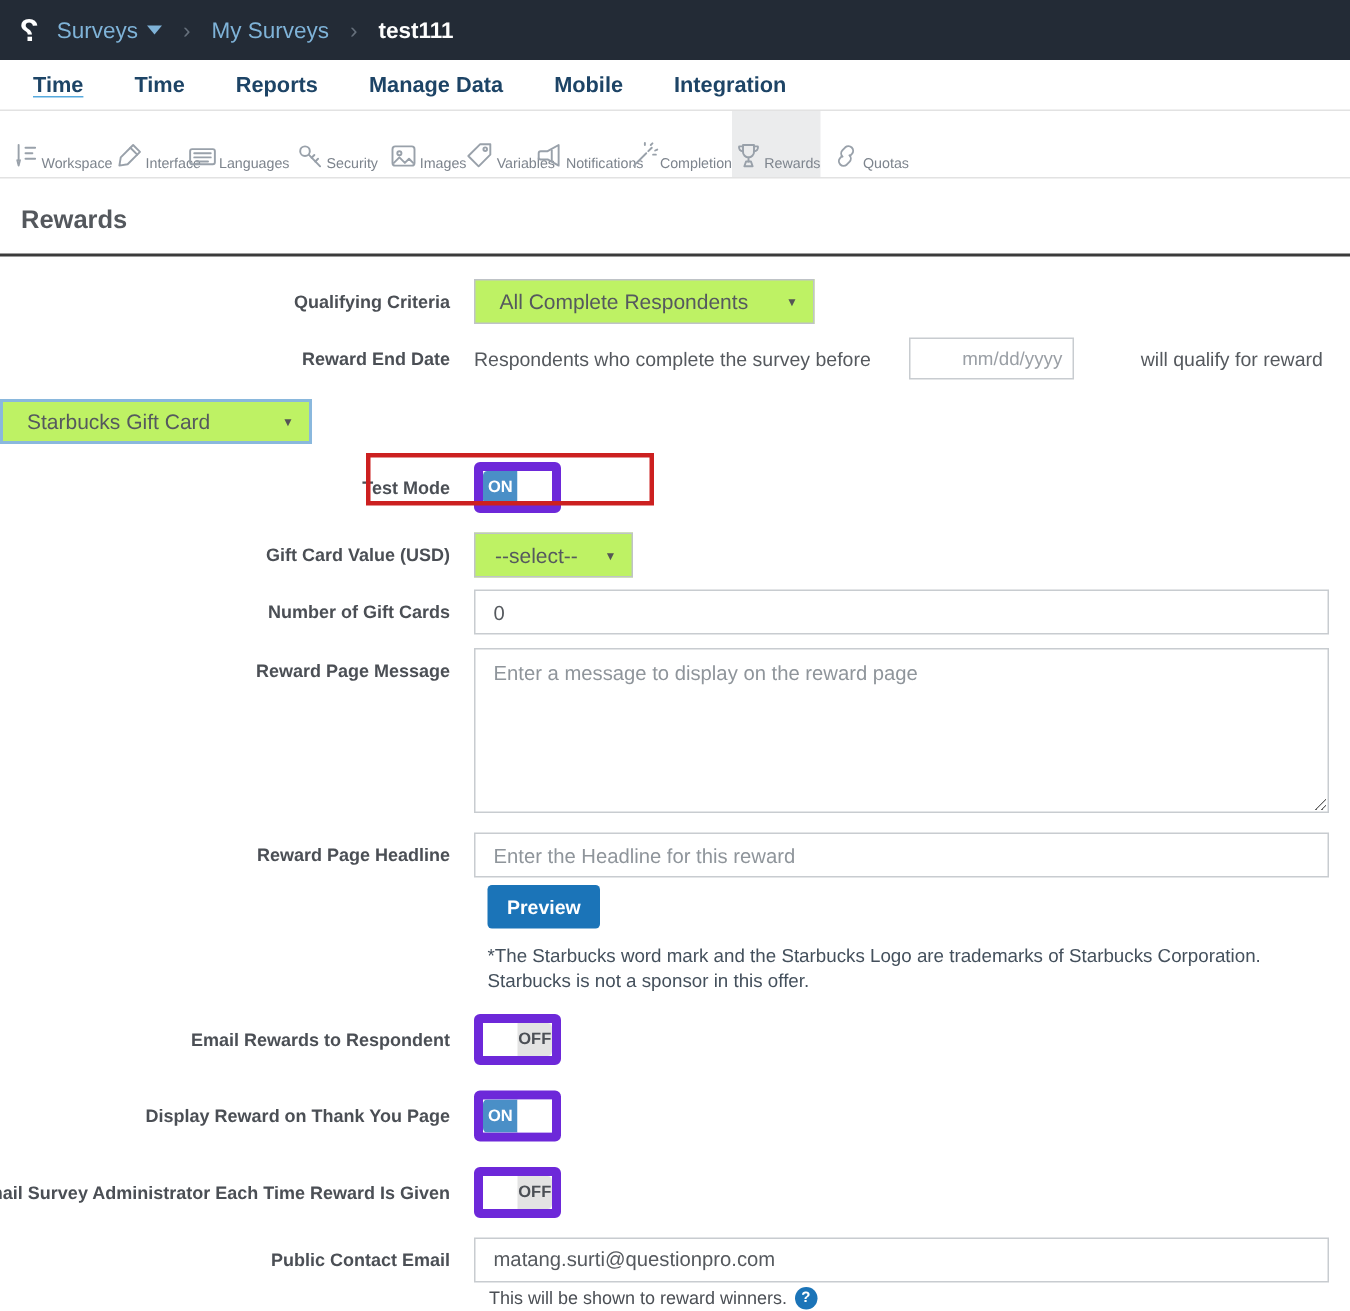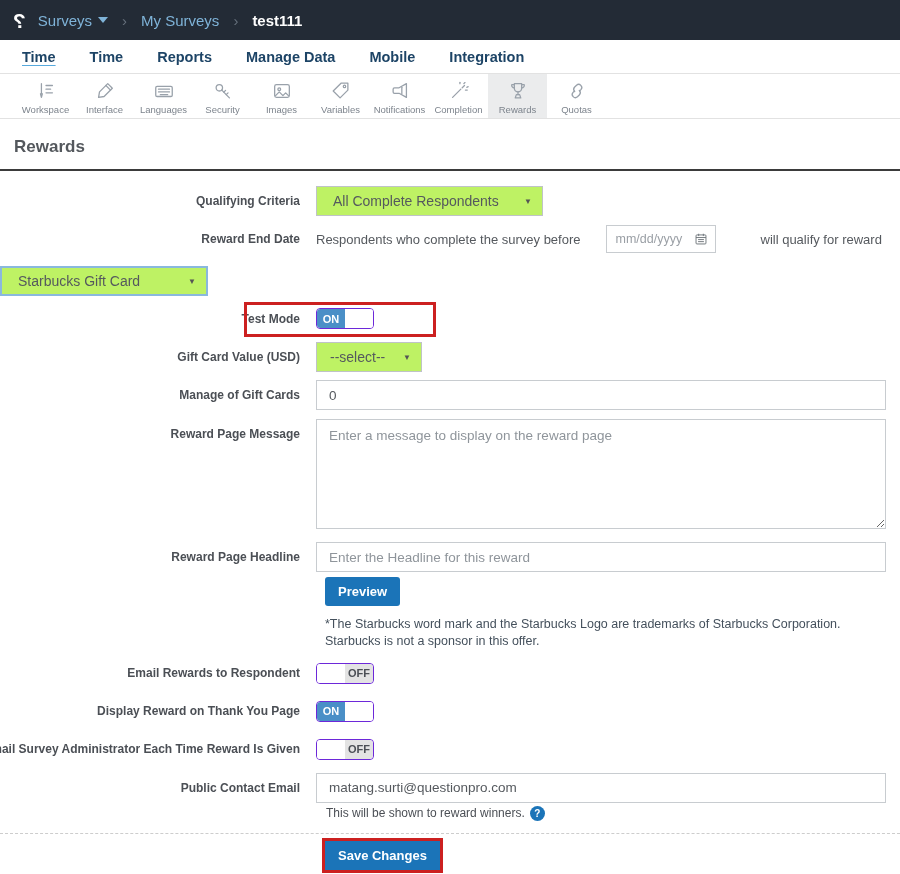--- a/index.html
+++ b/index.html
@@ -31,21 +31,21 @@
     padding-left:22px; border-bottom:1px solid #e2e2e2; background:#fff;
   }
   .tab { font-size:14.5px; font-weight:700; color:#1d4466; cursor:pointer; }
   .tab.active { text-decoration:underline; text-decoration-color:#56a9dd; text-underline-offset:3px; }
   
   .toolbar {
     height:45px; display:flex; align-items:stretch; padding-left:16px;
     border-bottom:1px solid #e2e2e2; background:#fff;
   }
   .tbi {
-    width:59px; display:flex; flex-direction:column; align-items:center;
+    width:59px; display:flex; flex-direction:row; align-items:flex-end;
     justify-content:flex-end; padding-bottom:3px; cursor:pointer;
   }
   .tbi.active { background:#ebeced; }
   .tbicon { height:24px; display:flex; align-items:flex-end; }
   .tbicon svg { width:22px; height:22px; fill:none; stroke:#99a1aa;
     stroke-width:1.4; stroke-linecap:round; stroke-linejoin:round; }
   .tblabel { font-size:9.5px; color:#7d848d; margin-top:2px; white-space:nowrap; }
   
   .page-head { padding:18px 0 12px 14px; border-bottom:2px solid #3b3b3b; }
   .page-title { font-size:17px; font-weight:bold; color:#54585d; }
@@ -73,26 +73,26 @@
   textarea.msg {
     width:570px; height:110px; border:1px solid #c8ccd0; padding:8px 12px;
     font-size:13.5px; color:#55595e; font-family:"Liberation Sans",sans-serif;
     resize:vertical; outline:none;
   }
   .datebox {
     width:110px; height:28px; border:1px solid #c8ccd0; display:flex;
     align-items:center; justify-content:space-between; padding:0 7px 0 9px;
     background:#fff; cursor:text;
   }
-  .datebox .ph { font-size:12.5px; color:#9a9fa5; }
+  .datebox .ph { font-size:12.5px; color:#9a9fa5;margin-left:26px; }
   .datebox svg { width:14px; height:14px; fill:none; stroke:#6e747a; stroke-width:1.6; }
   .midtext { font-size:13px; color:#55595e; }
   
   .toggle {
-    width:58px; height:21px; border:1px solid #6d28d9; border-radius:4px;
+    width:58px; height:34px; border:6px solid #6d28d9; border-radius:4px;
     display:flex; overflow:hidden; cursor:pointer; background:#fff; flex:none;
   }
   .toggle .seg { width:50%; height:100%; display:flex; align-items:center;
     justify-content:center; font-size:11px; font-weight:bold; }
   .toggle.on .seg-a { background:#4a8fc7; color:#fff; border-radius:3px 0 0 3px; }
   .toggle.on .seg-b { background:#fff; }
   .toggle.off .seg-a { background:#fff; }
   .toggle.off .seg-b { background:#e3e3e3; color:#4b4f55; border-radius:0 3px 3px 0; }
   .red-frame {
     position:absolute; left:244px; top:-6px; width:192px; height:35px;
@@ -322,21 +322,21 @@
       <div class="selectbox" style="width:106px; padding-left:13px">
         <span>--select--</span>
         <span class="dd">▼</span>
       </div>
     </div>
   </div>
 
   
   <div class="row" style="margin-top:8px">
     <div class="lbl">
-        <span>Manage of Gift Cards</span>
+        <span>Number of Gift Cards</span>
       </div>
     <div class="ctl">
       <input class="txtinput" type="text" value="0" style="">
     </div>
   </div>
 
   
   <div class="row" style="margin-top:9px; align-items:flex-start">
     <div class="lbl" style="padding-top:8px">
         <span>Reward Page Message</span>

